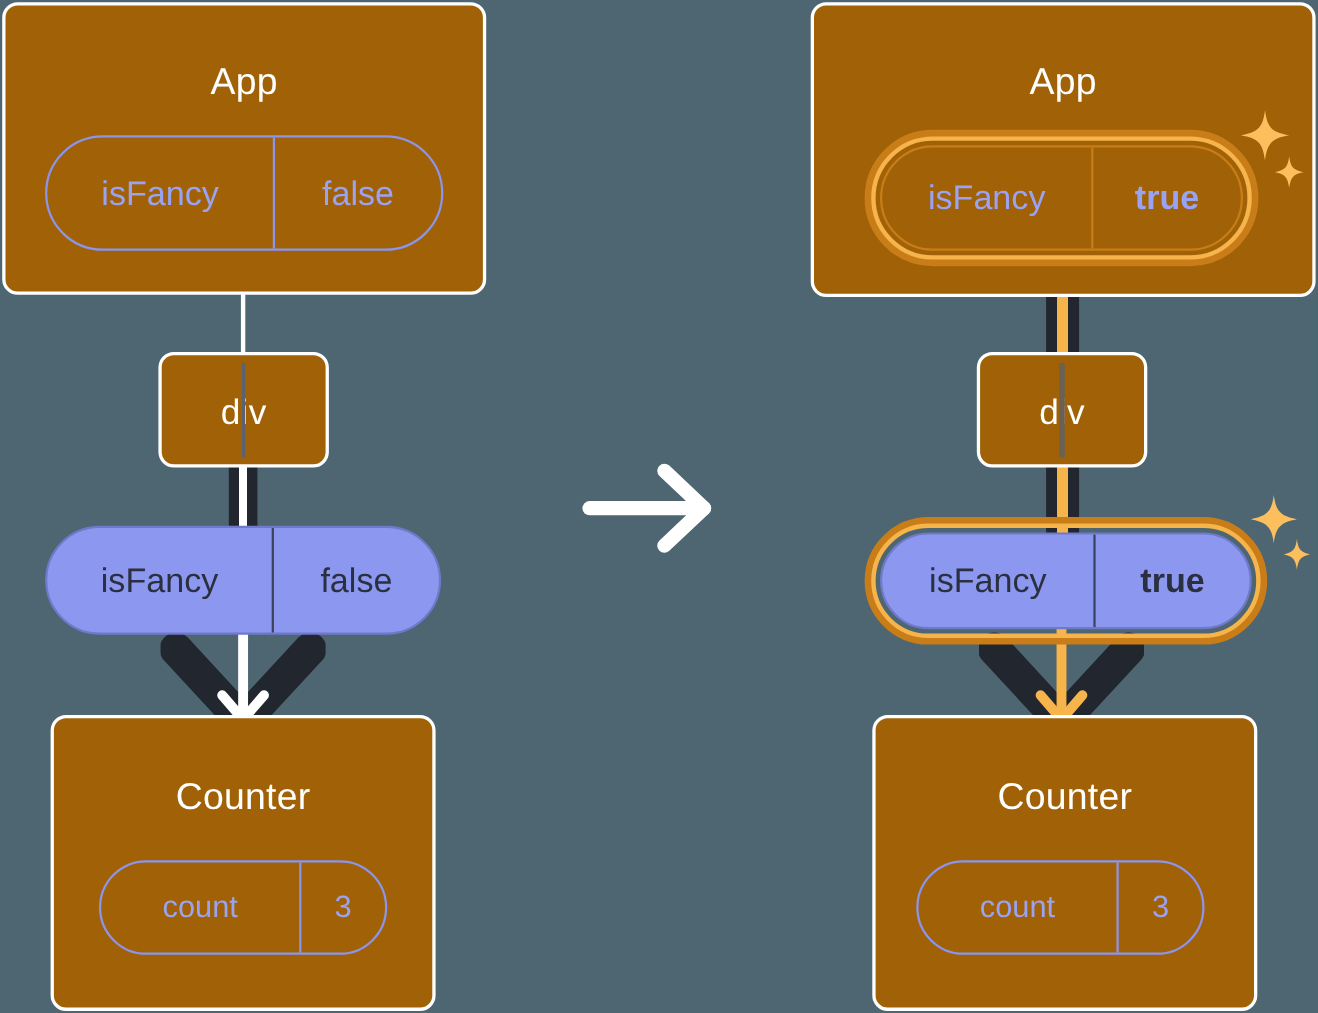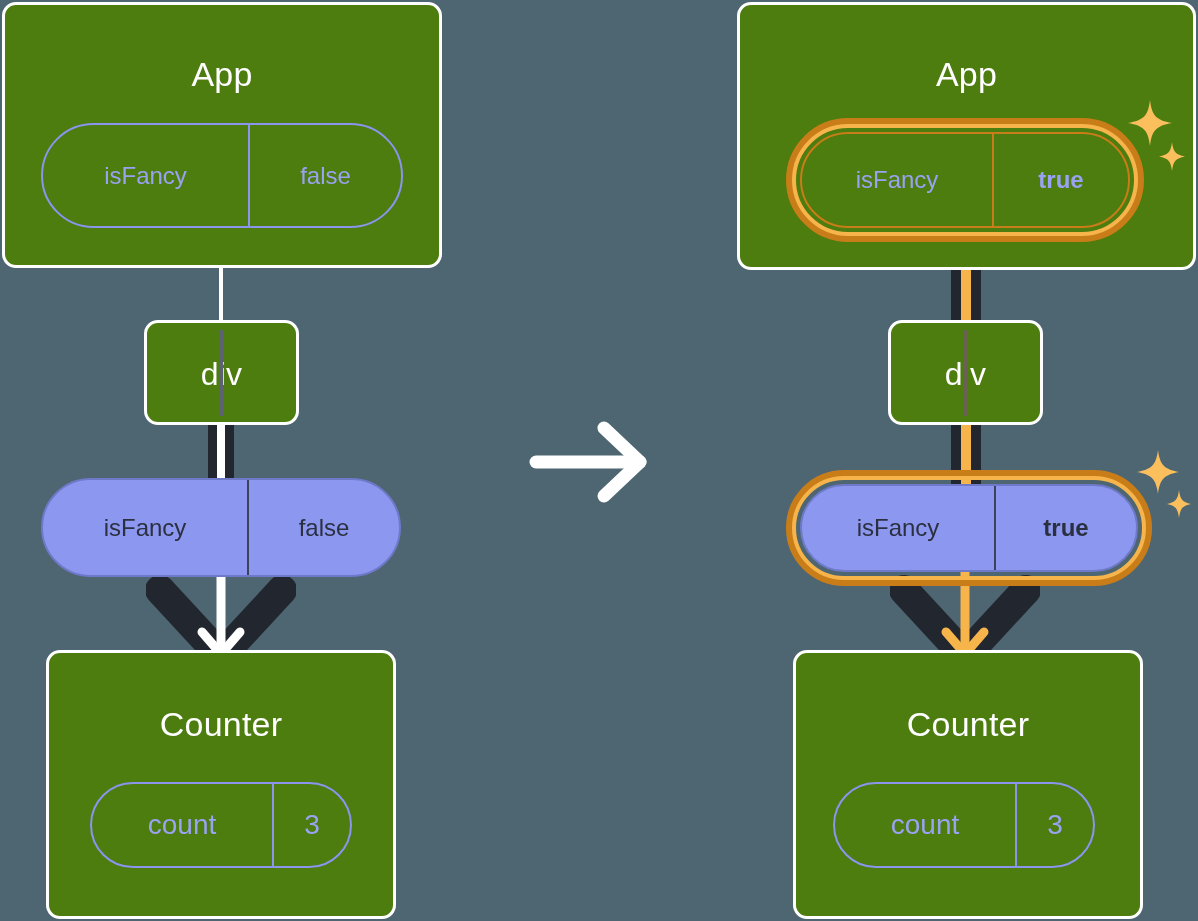--- a/index.html
+++ b/index.html
@@ -7,21 +7,21 @@
     width:1198px;height:921px;
     background:#4d6671;
     font-family:"Liberation Sans","DejaVu Sans",sans-serif;
     overflow:hidden;
   }
   .stage{position:relative;width:1198px;height:921px;}
 
   
   .card{
     position:absolute;
-    background:#4d7c0f;
+    background:#a16207;
     border:3px solid #ffffff;
     border-radius:14px;
     box-sizing:border-box;
     z-index:4;
   }
   .card-title{
     position:absolute;
     left:0;right:0;
     text-align:center;
     color:#ffffff;
@@ -34,21 +34,21 @@
     position:absolute;
     box-sizing:border-box;
     display:flex;
     align-items:stretch;
     border-radius:999px;
     z-index:6;
   }
   .pill .cell{
     display:flex;align-items:center;justify-content:center;
     box-sizing:border-box;
-    font-size:24px;
+    font-size:31px;
     white-space:nowrap;
   }
   
   .pill.ghost{
     border:2px solid #8b95ee;
     background:transparent;
   }
   .pill.ghost .cell{color:#9aa2f2;}
   .pill.ghost .cell.key{flex:0 0 auto;border-right:2px solid #8b95ee;}
   .pill.ghost .cell.val{flex:1 1 auto;}

